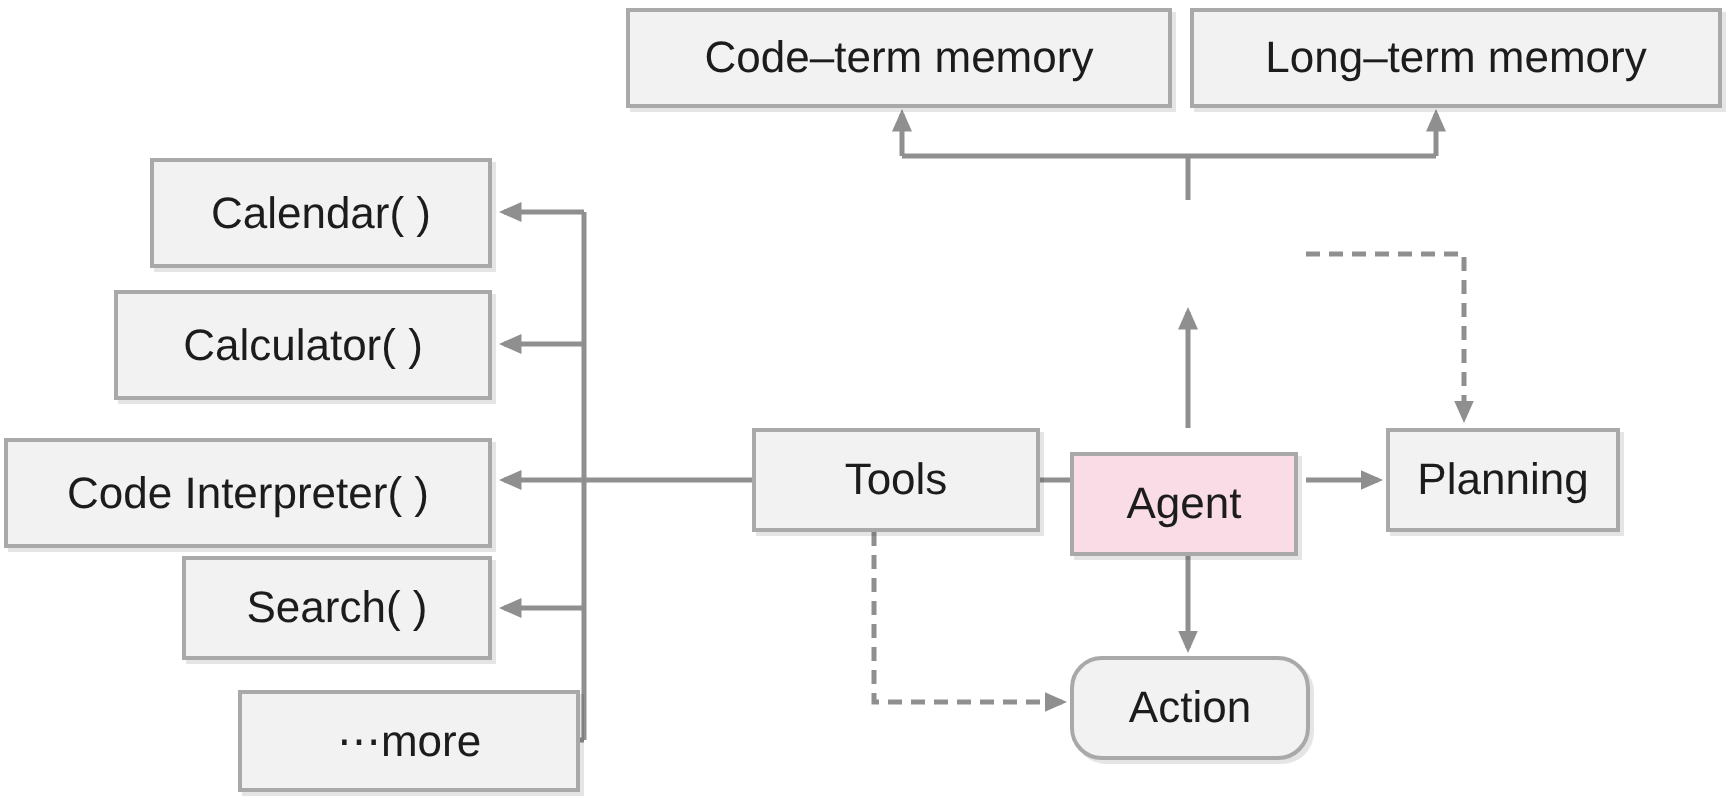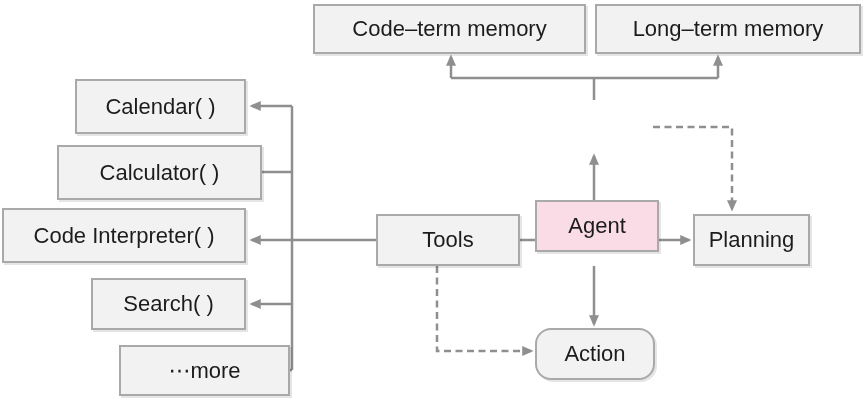--- a/index.html
+++ b/index.html
@@ -62,24 +62,24 @@
     <path class="edge" d="M292,106 L292,370"></path>
     <path class="edge" d="M292,106 L252,106" marker-end="url(#arw)"></path>
     <path class="edge" d="M292,172 L252,172" marker-end="url(#arw)"></path>
     <path class="edge" d="M292,304 L252,304" marker-end="url(#arw)"></path>
     <path class="edge" d="M292,370 L252,370" marker-end="url(#arw)"></path>
   </svg>
 
   <div class="node" style="left:313px;top:4px;width:273px;height:50px;">Code–term memory</div>
   <div class="node" style="left:595px;top:4px;width:266px;height:50px;">Long–term memory</div>
 
-  <div class="node agent" style="left:535px;top:200px;width:124px;height:52px;">Agent</div>
+  <div class="node agent" style="left:535px;top:226px;width:114px;height:52px;">Agent</div>
   <div class="node" style="left:376px;top:214px;width:144px;height:52px;">Tools</div>
   <div class="node" style="left:693px;top:214px;width:117px;height:52px;">Planning</div>
   <div class="node" style="left:535px;top:328px;width:120px;height:52px;border-radius:16px;">Action</div>
 
   <div class="node" style="left:75px;top:79px;width:171px;height:55px;">Calendar( )</div>
-  <div class="node" style="left:57px;top:145px;width:205px;height:55px;">Calculator( )</div>
-  <div class="node" style="left:2px;top:208px;width:244px;height:55px;">Code Interpreter( )</div>
+  <div class="node" style="left:57px;top:145px;width:189px;height:55px;">Calculator( )</div>
+  <div class="node" style="left:2px;top:219px;width:244px;height:55px;">Code Interpreter( )</div>
   <div class="node" style="left:91px;top:278px;width:155px;height:52px;">Search( )</div>
   <div class="node" style="left:75px;top:345px;width:171px;height:51px;margin-left:44px;">⋯more</div>
 
 </div>
 
 </body></html>

